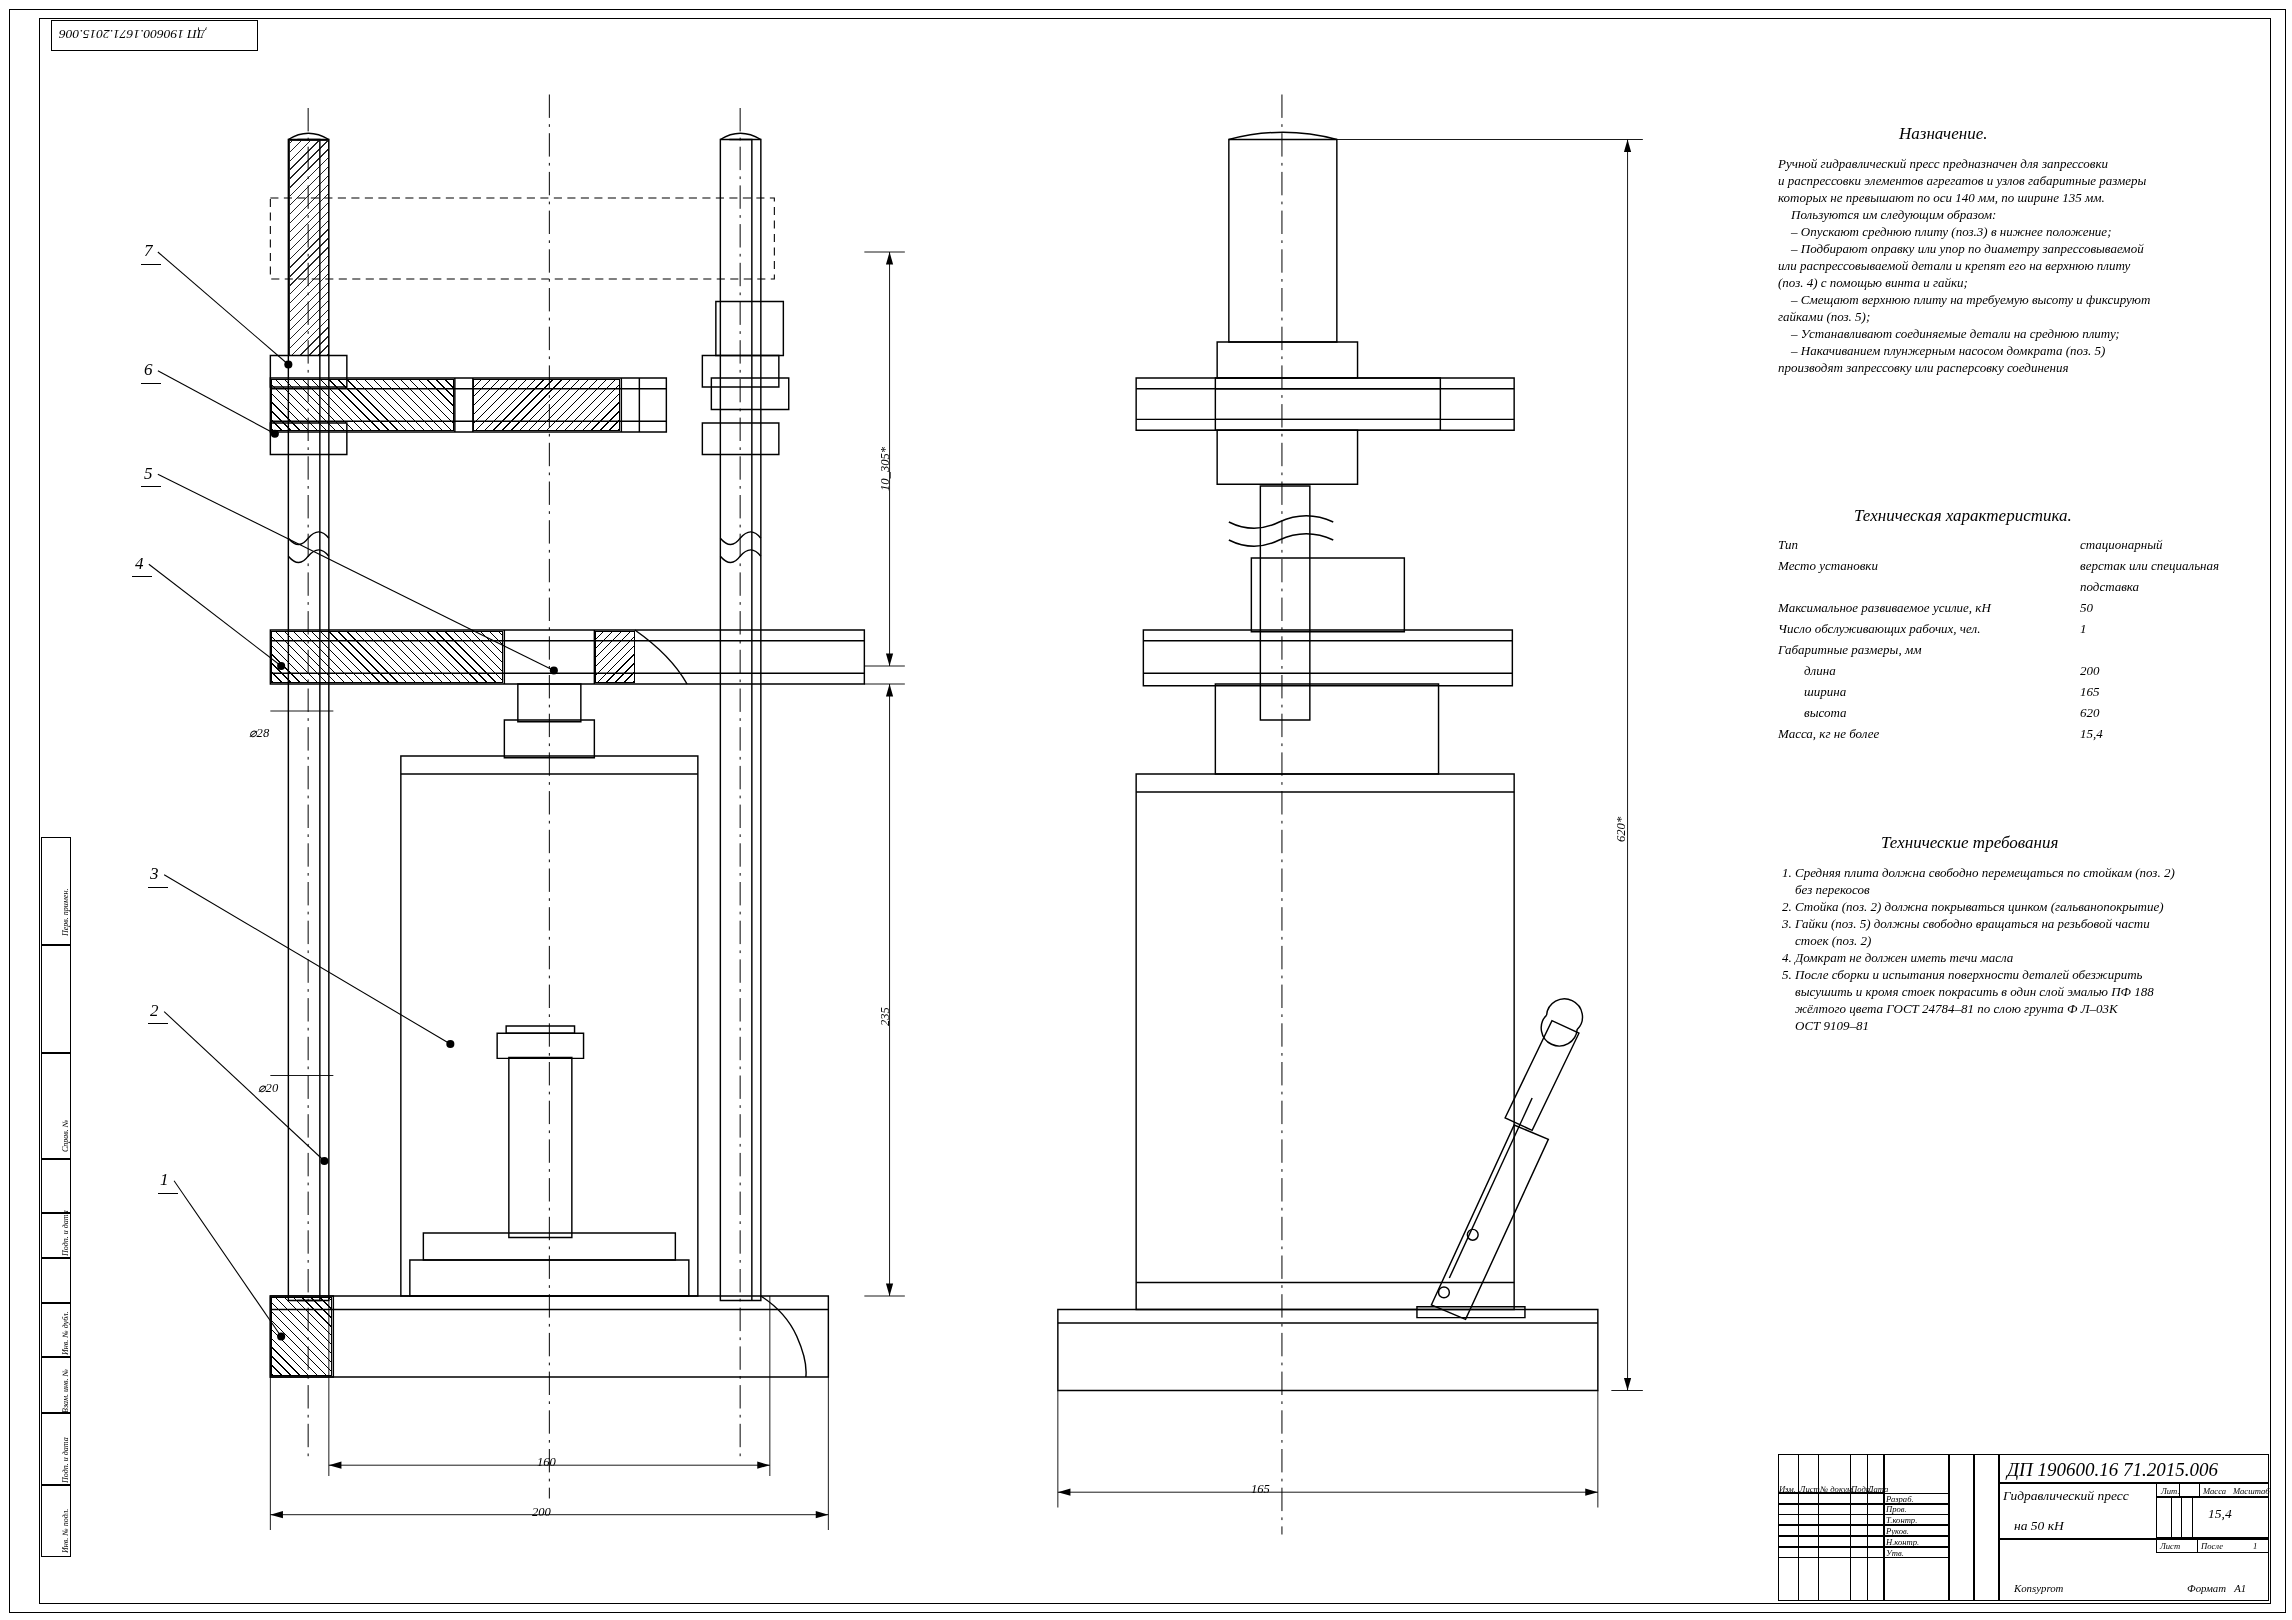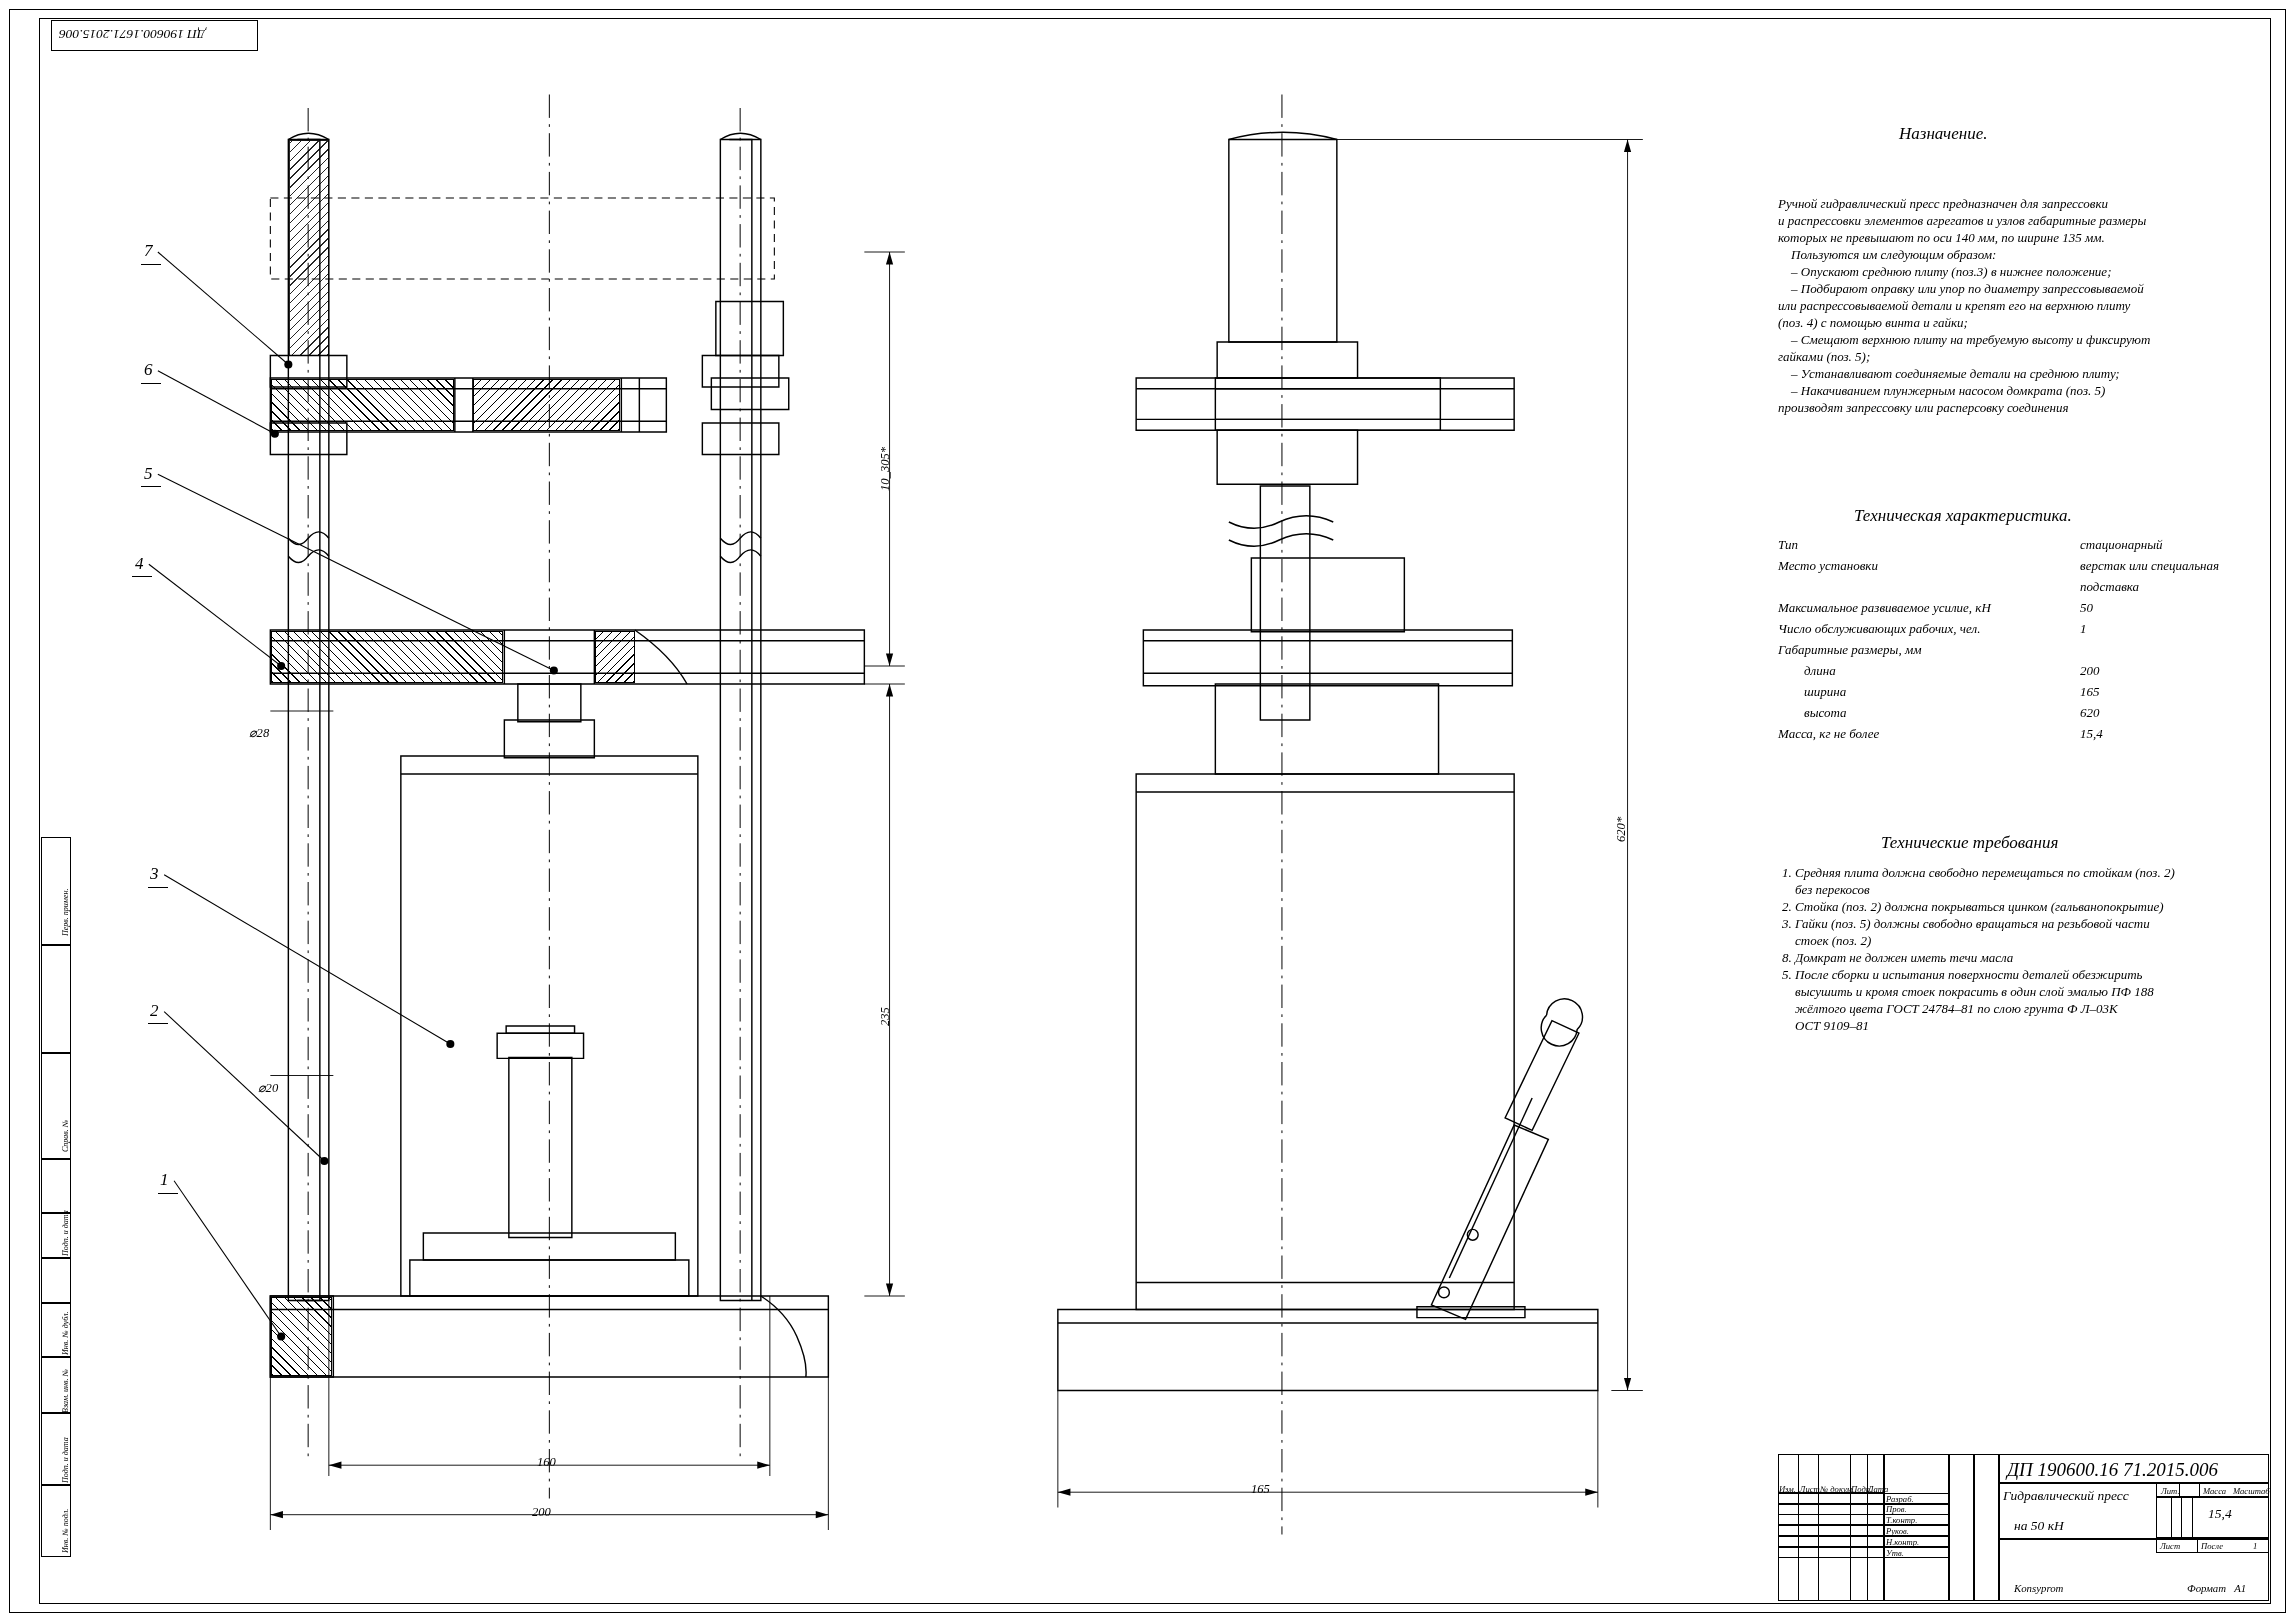--- a/index.html
+++ b/index.html
@@ -73,21 +73,21 @@
     <div class="lb" style="left:20px;top:99px;">Перв. примен.</div>
     <div class="lb" style="left:20px;top:315px;">Справ. №</div>
     <div class="lb" style="left:20px;top:419px;">Подп. и дата</div>
     <div class="lb" style="left:20px;top:518px;">Инв. № дубл.</div>
     <div class="lb" style="left:20px;top:576px;">Взам. инв. №</div>
     <div class="lb" style="left:20px;top:646px;">Подп. и дата</div>
     <div class="lb" style="left:20px;top:716px;">Инв. № подл.</div>
   </div>
 
   <div class="t t-head" style="left:1899px;top:124px;">Назначение.</div>
-  <div id="purpose-body" style="position:absolute;left:1778px;top:155px;width:486px;margin-top:40px;">
+  <div id="purpose-body" style="position:absolute;left:1778px;top:155px;width:486px;">
       <div class="t-body" style="white-space: pre;">Ручной гидравлический пресс предназначен для запрессовки</div>
       <div class="t-body" style="white-space: pre;">и распрессовки элементов агрегатов и узлов габаритные размеры</div>
       <div class="t-body" style="white-space: pre;">которых не превышают по оси 140 мм, по ширине 135 мм.</div>
       <div class="t-body" style="white-space: pre;">    Пользуются им следующим образом:</div>
       <div class="t-body" style="white-space: pre;">    – Опускают среднюю плиту (поз.3) в нижнее положение;</div>
       <div class="t-body" style="white-space: pre;">    – Подбирают оправку или упор по диаметру запрессовываемой</div>
       <div class="t-body" style="white-space: pre;">или распрессовываемой детали и крепят его на верхнюю плиту</div>
       <div class="t-body" style="white-space: pre;">(поз. 4) с помощью винта и гайки;</div>
       <div class="t-body" style="white-space: pre;">    – Смещают верхнюю плиту на требуемую высоту и фиксируют</div>
       <div class="t-body" style="white-space: pre;">гайками (поз. 5);</div>
@@ -140,21 +140,21 @@
       </div>
     </div>
 
   <div class="t t-head" style="left:1881px;top:833px;">Технические требования</div>
   <div id="req-body" style="position:absolute;left:1782px;top:864px;width:491px;">
       <div class="t-body" style="white-space: pre;">1. Средняя плита должна свободно перемещаться по стойкам (поз. 2)</div>
       <div class="t-body" style="white-space: pre;">    без перекосов</div>
       <div class="t-body" style="white-space: pre;">2. Стойка (поз. 2) должна покрываться цинком (гальванопокрытие)</div>
       <div class="t-body" style="white-space: pre;">3. Гайки (поз. 5) должны свободно вращаться на резьбовой части</div>
       <div class="t-body" style="white-space: pre;">    стоек (поз. 2)</div>
-      <div class="t-body" style="white-space: pre;">8. Домкрат не должен иметь течи масла</div>
+      <div class="t-body" style="white-space: pre;">4. Домкрат не должен иметь течи масла</div>
       <div class="t-body" style="white-space: pre;">5. После сборки и испытания поверхности деталей обезжирить</div>
       <div class="t-body" style="white-space: pre;">    высушить и кромя стоек покрасить в один слой эмалью ПФ 188</div>
       <div class="t-body" style="white-space: pre;">    жёлтого цвета ГОСТ 24784–81 по слою грунта Ф Л–03К</div>
       <div class="t-body" style="white-space: pre;">    ОСТ 9109–81</div>
     </div>
 
   <div id="callouts">
       <div class="t t-pos" style="left: 144px; top: 241px;">7</div>
       <div style="position: absolute; left: 141px; top: 264px; width: 20px; height: 0.9px; background: rgb(0, 0, 0);"></div>
       <div class="t t-pos" style="left: 144px; top: 360px;">6</div>

